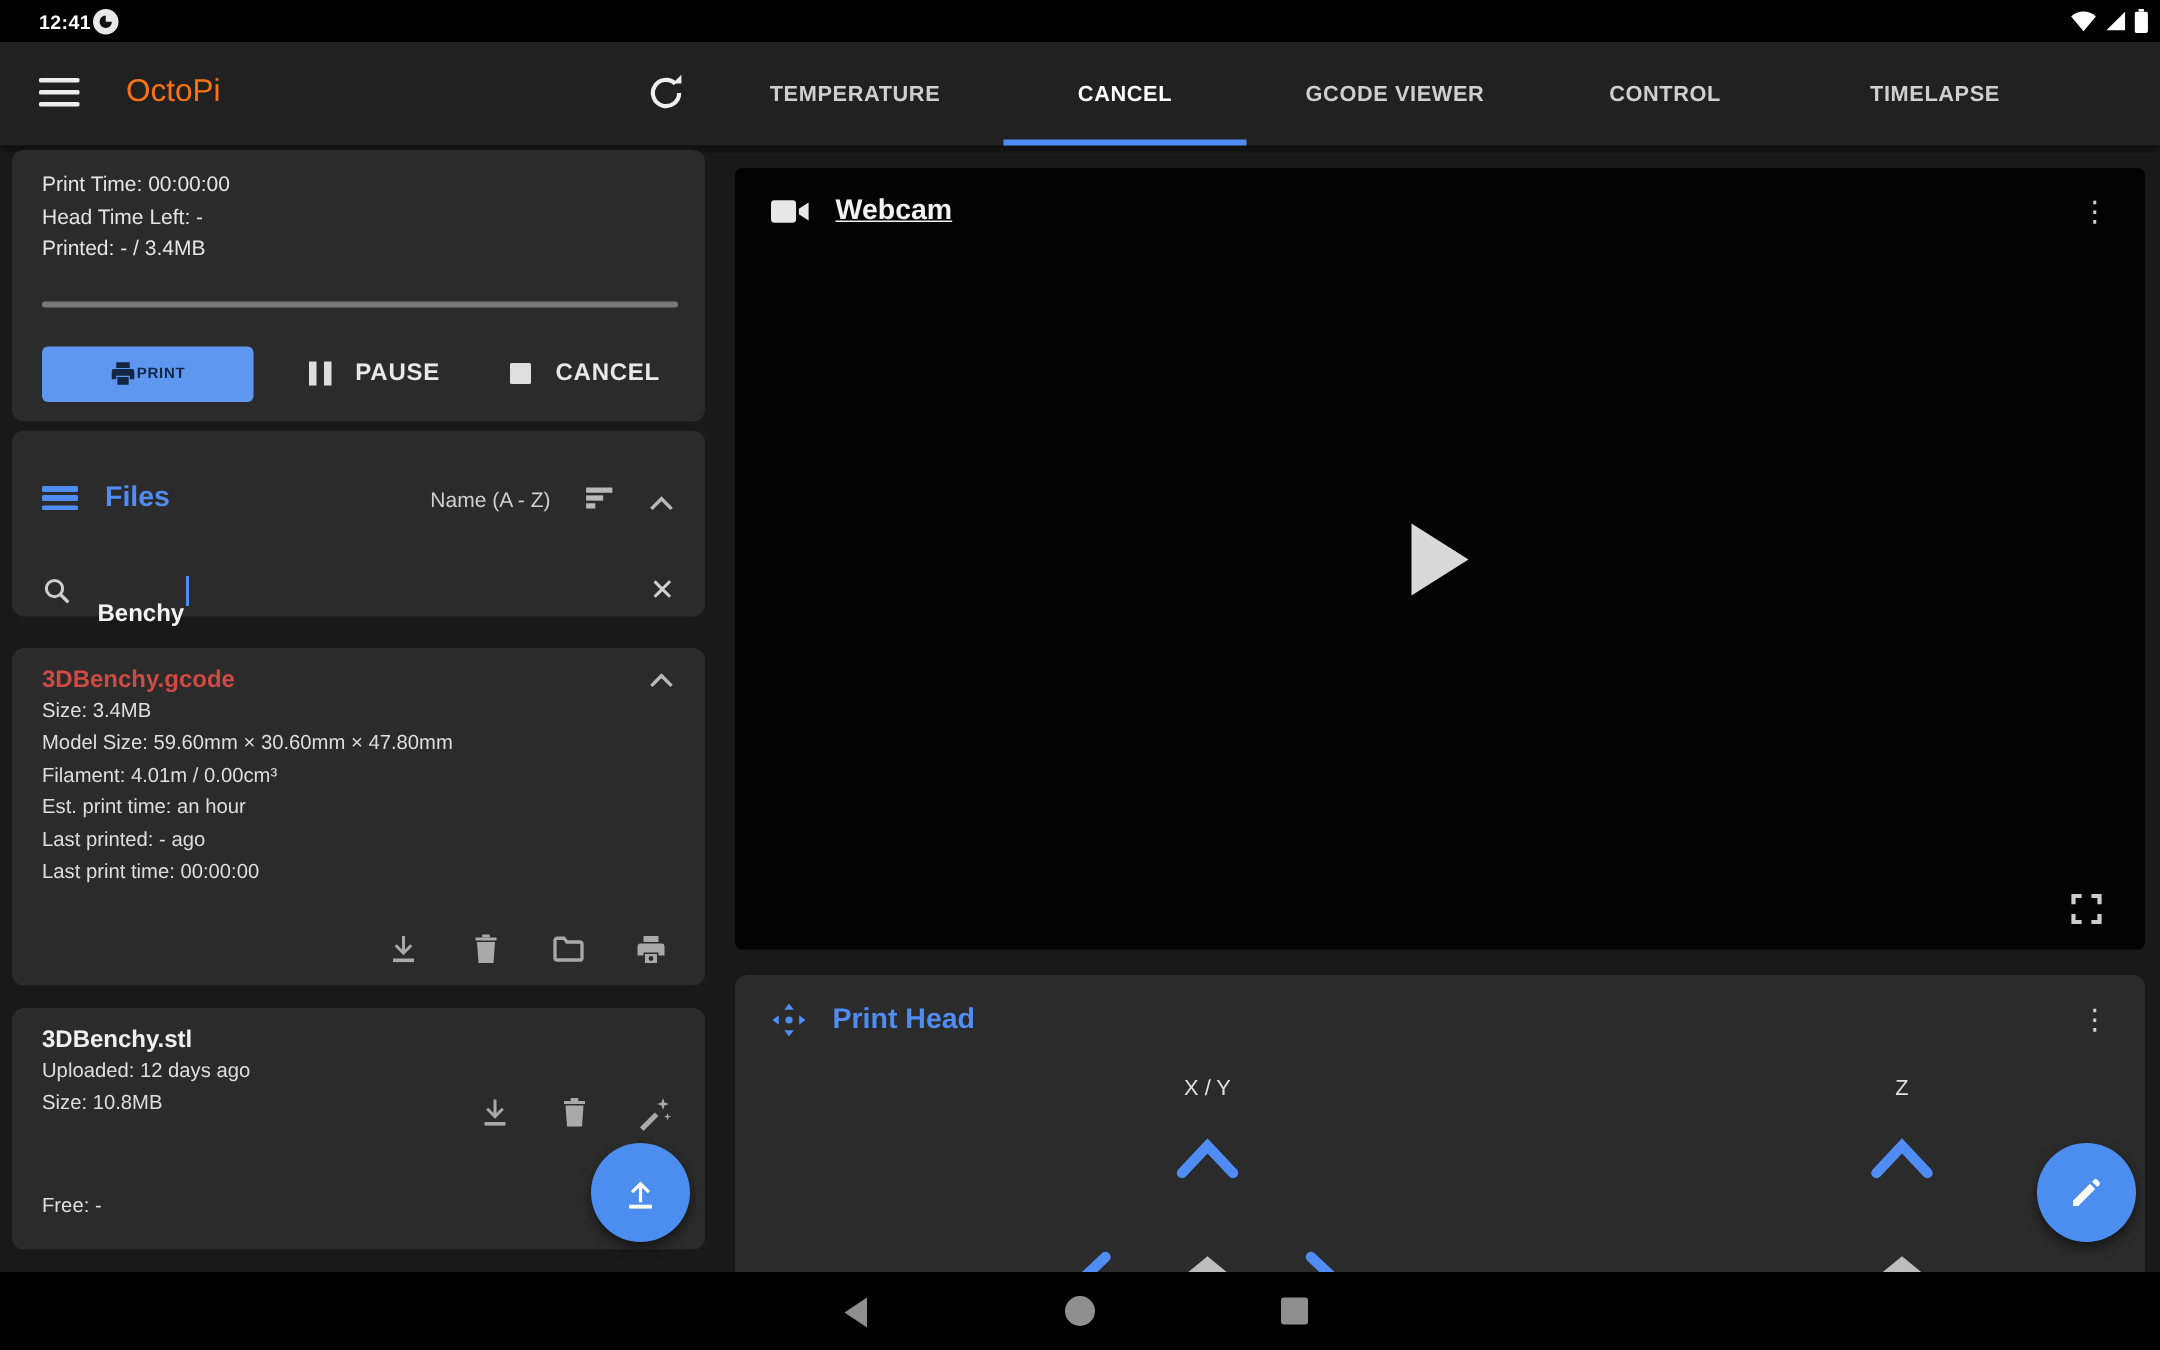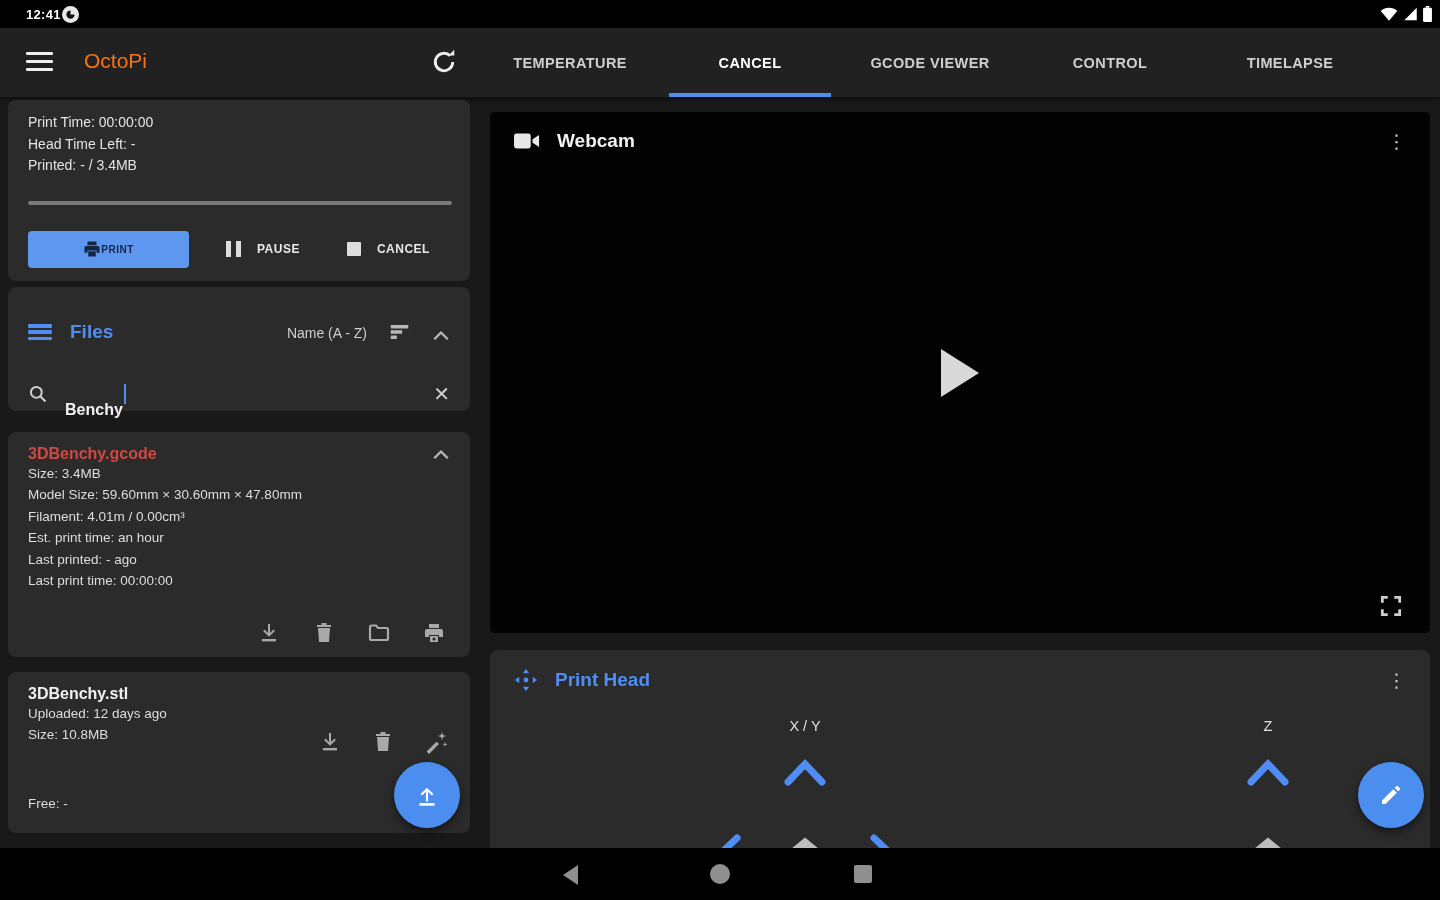--- a/index.html
+++ b/index.html
@@ -36,21 +36,21 @@
 
   
   .print-card { left:8px; top:3px; width:462px; height:181px; padding:12px 20px; }
   .pline { color:#e4e4e4; font-size:14px; line-height:21.5px; }
   .progress { margin-top:24px; height:4px; background:#787878; border-radius:2px; width:424px; }
   .btn-row { display:flex; align-items:center; margin-top:26px; }
   .print-btn { width:161px; height:37px; background:#5d97f0; border:none; border-radius:4px;
                display:flex; align-items:center; justify-content:center; 
                color:#132744; font-size:10px; font-weight:bold; letter-spacing:.5px; cursor:pointer; }
   .flat-btn { display:flex; align-items:center; gap:16px; background:none; border:none;
-              color:#e8e8e8; font-size:12px; font-weight:bold; letter-spacing:.5px;
+              color:#e8e8e8; font-size:16px; font-weight:bold; letter-spacing:.5px;
               margin-left:27px; height:37px; padding:0 10px; cursor:pointer; }
   .pause-glyph { display:flex; gap:5px; }
   .pause-glyph i { display:block; width:5px; height:16px; background:#dedede; }
   .stop-glyph { width:14px; height:14px; background:#dedede; border-radius:1px; }
 
   
   .files-card { left:8px; top:190px; width:462px; height:124px; padding:34px 20px; }
   .files-head { display:flex; align-items:center; }
   .list-icon { width:24px; height:16px; display:flex; flex-direction:column; justify-content:space-between; }
   .list-icon i { display:block; height:3.5px; border-radius:1px; background:#4f8df5; }
@@ -80,21 +80,21 @@
   .free-line { position:absolute; left:20px; bottom:22px; color:#dedede; font-size:13.5px; }
   .fab { position:absolute; width:66px; height:66px; border-radius:50%; background:#4b8ef0;
          border:none; display:flex; align-items:center; justify-content:center; cursor:pointer;
          box-shadow:0 4px 8px rgba(0,0,0,.5); }
   .upload-fab { left:386px; top:90px; }
 
   
   .webcam-card { left:490px; top:15px; width:940px; height:521px; background:#030303; border-radius:5px;
                  overflow:hidden; }
   .panel-head { display:flex; align-items:center; padding:18px 24px; }
-  .panel-title-w { color:#f2f2f2; font-size:19px; font-weight:bold; margin-left:17px; }
+  .panel-title-w { color:#f2f2f2; font-size:19px; font-weight:bold; margin-left:17px;text-decoration:underline; }
   .panel-title-b { color:#4f8df5; font-size:19px; font-weight:bold; margin-left:17px; }
   .kebab { margin-left:auto; background:none; border:none; color:#cfcfcf; font-size:19px;
            letter-spacing:0; cursor:pointer; line-height:1; }
   .play-btn { position:absolute; left:50%; top:50%; transform:translate(-50%,-50%); width:0; height:0;
               border-style:solid; border-width:24px 0 24px 38px; border-color:transparent transparent transparent #d9d9d9;
               cursor:pointer; }
   .fullscreen-btn { position:absolute; right:26px; bottom:14px; background:none; border:none;
                     color:#cdcdcd; cursor:pointer; width:26px; height:26px; }
 
   

